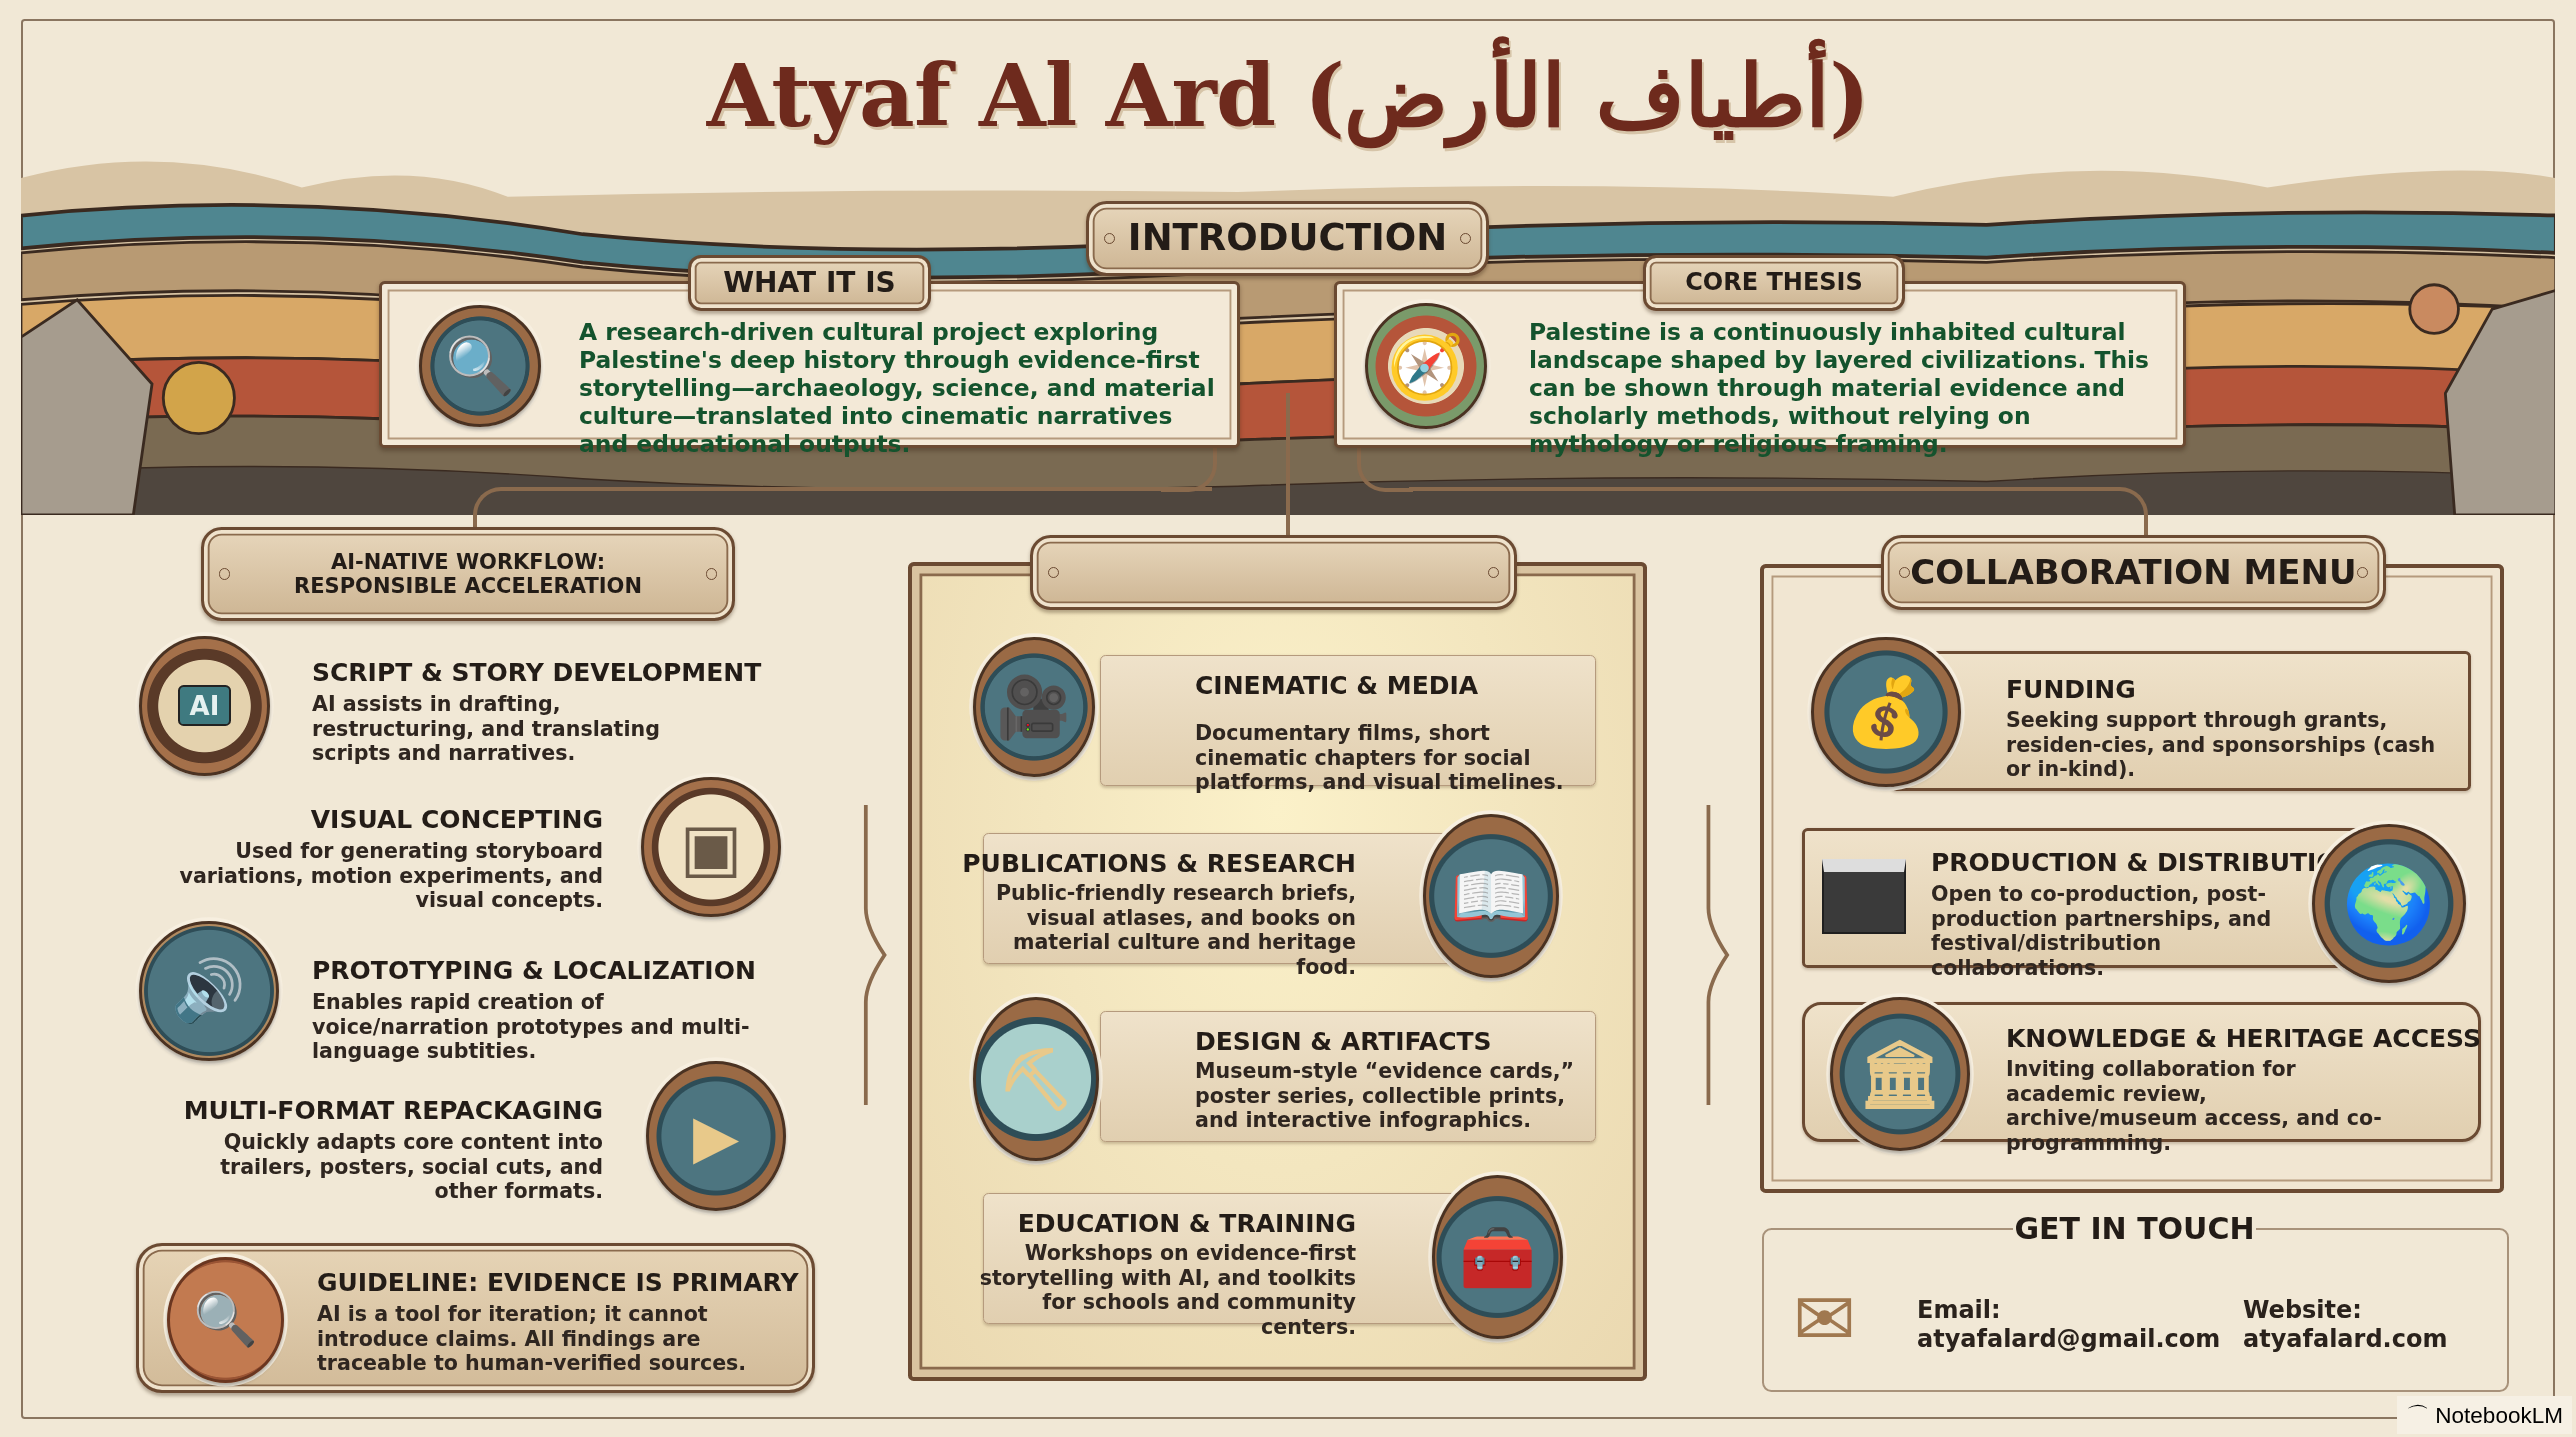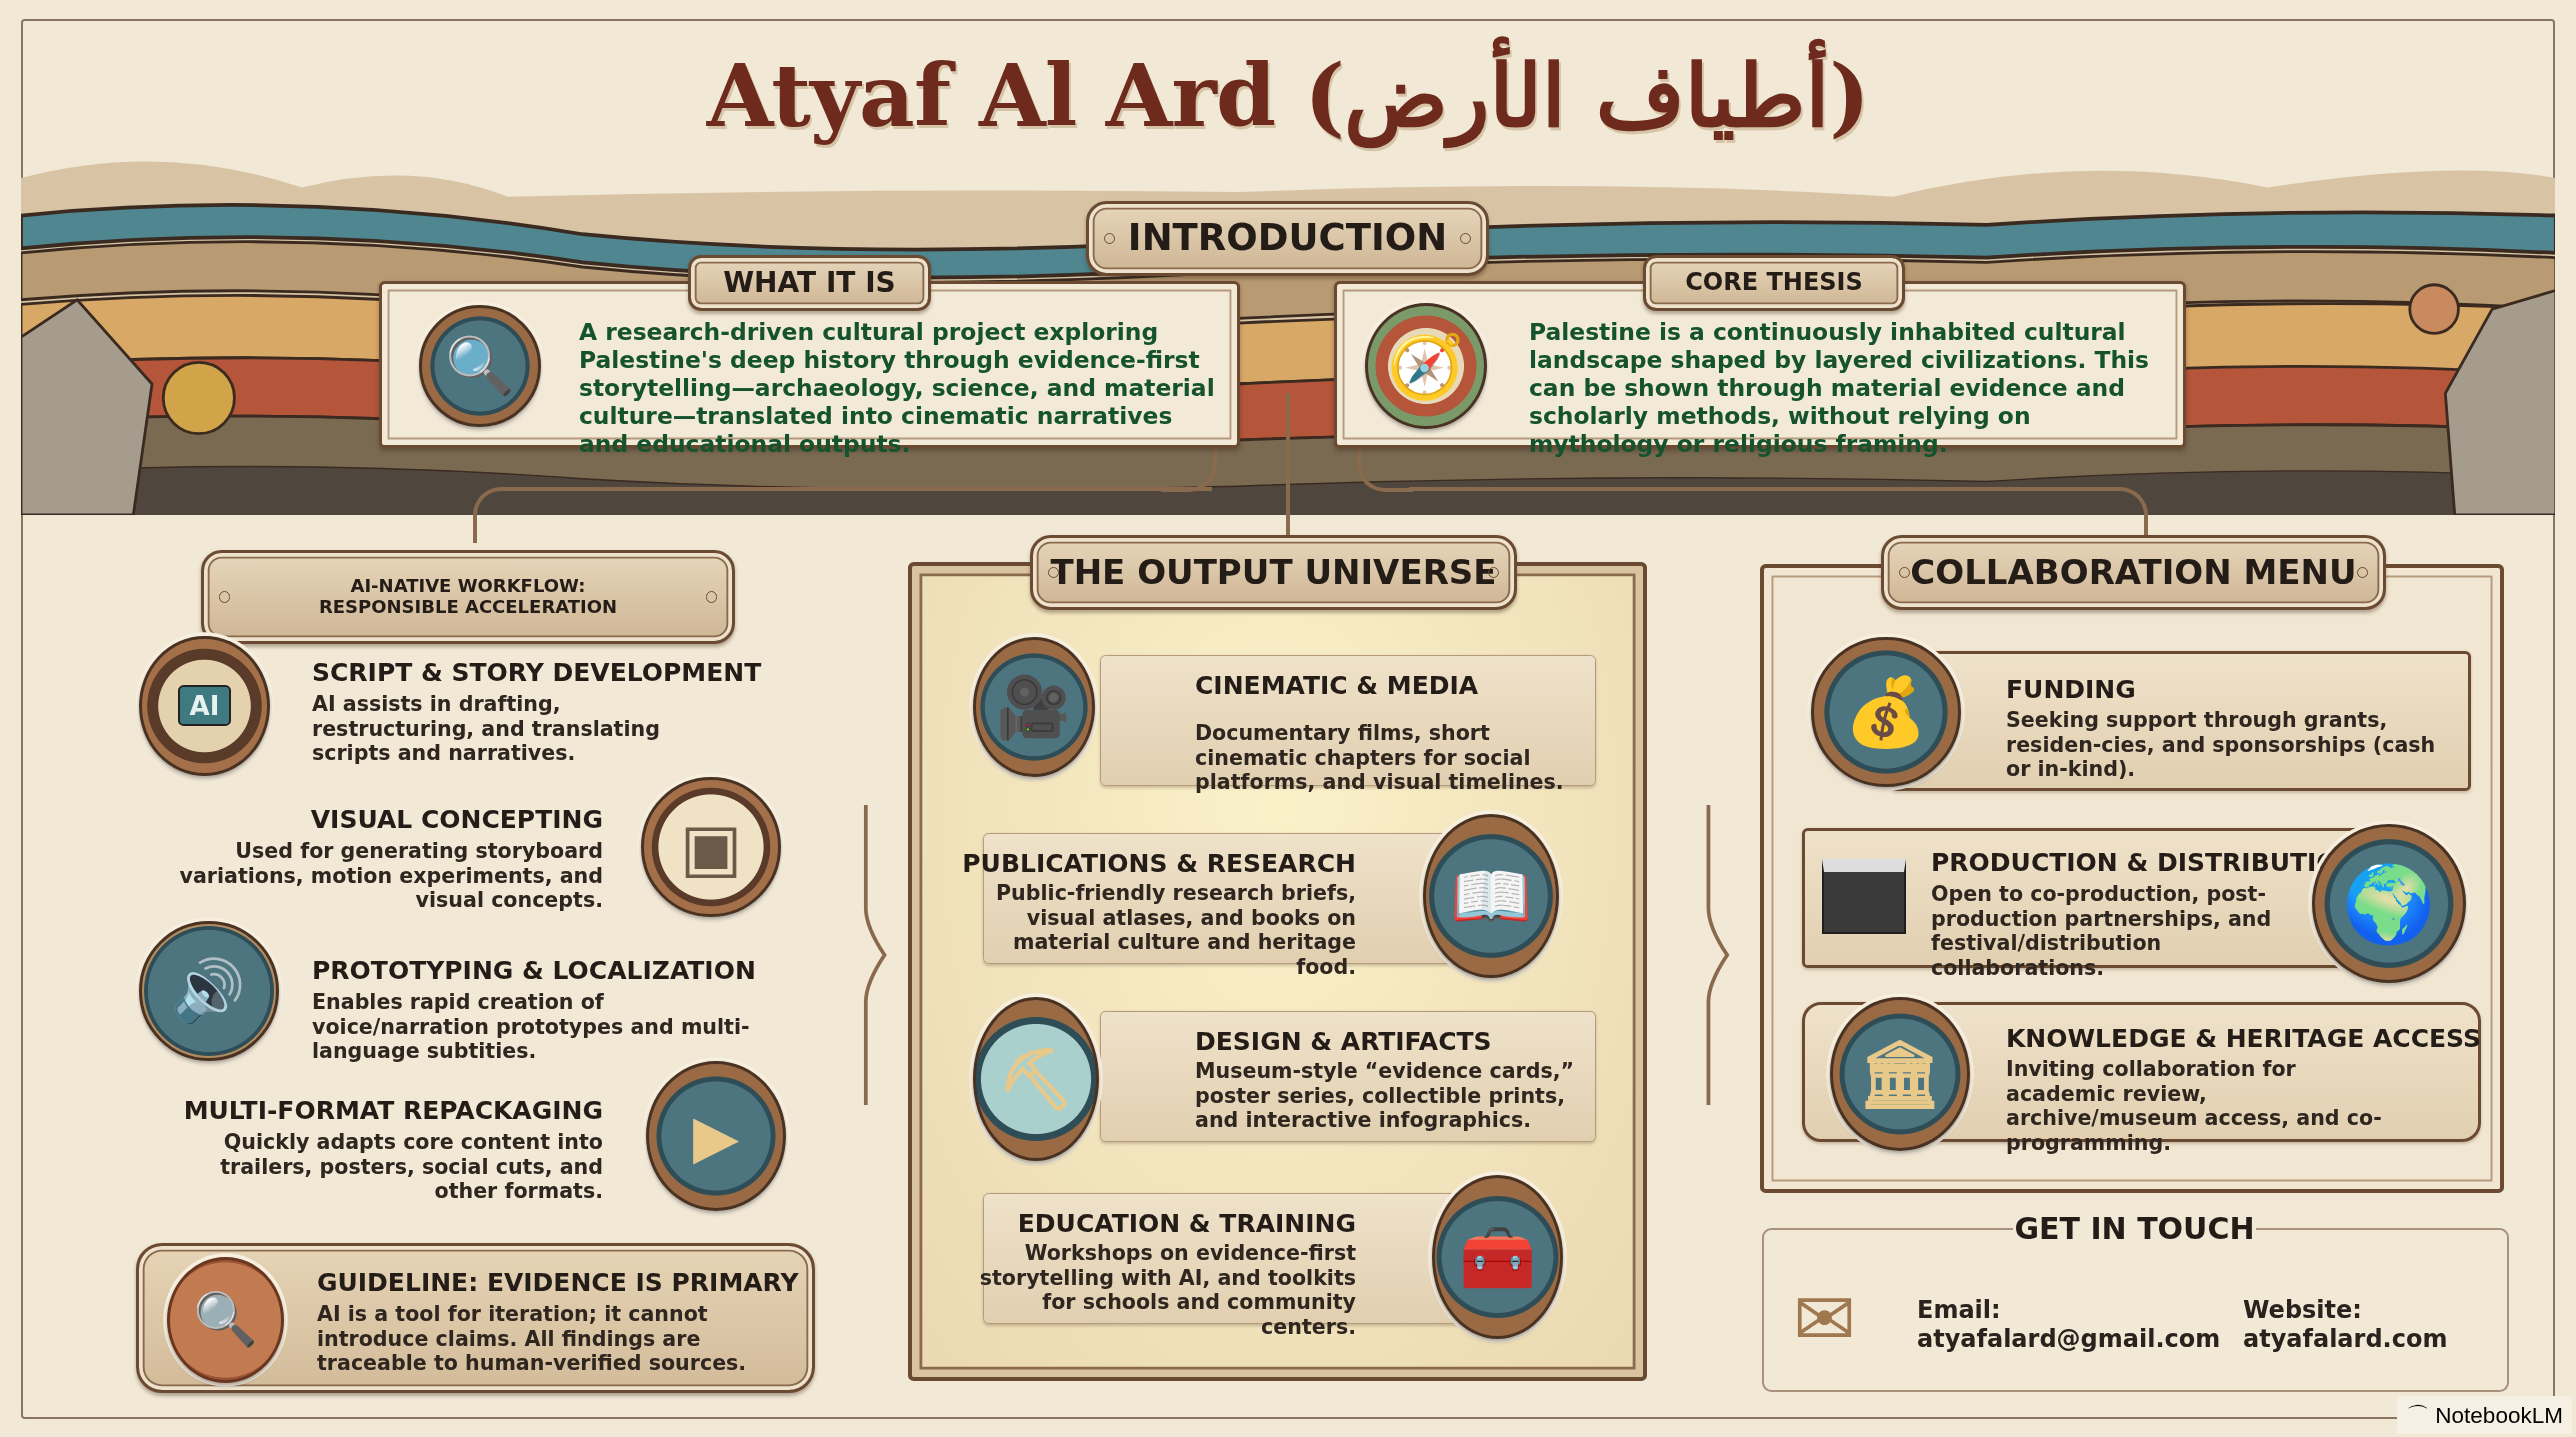--- a/index.html
+++ b/index.html
@@ -119,21 +119,21 @@
 </div>
 
 <div class="card" style="left:1334px;top:281px;width:852px;height:167px;">
   <div class="medallion" style="left:28px;top:19px;width:122px;height:126px;font-size:62px;background:radial-gradient(circle,#e8d9b8 0 45%,#b5553a 46% 60%,#7a9a6a 61% 75%,#5a5046 76% 100%);">🧭</div>
   <p style="position:absolute;left:192px;top:34px;width:646px;">Palestine is a continuously inhabited cultural landscape shaped by layered civilizations. This can be shown through material evidence and scholarly methods, without relying on mythology or religious framing.</p>
 </div>
 <div class="banner" style="left:1643px;top:255px;width:262px;height:56px;font-size:24px;border-radius:13px;">
   <span>CORE THESIS</span>
 </div>
 
-<div class="banner" style="left:201px;top:527px;width:534px;height:94px;font-size:18px;flex-direction:column;margin-top:23px;">
+<div class="banner" style="left:201px;top:527px;width:534px;height:94px;font-size:21px;flex-direction:column;">
   <span class="dot l"></span>
   <span>AI-NATIVE WORKFLOW:</span>
   <span>RESPONSIBLE ACCELERATION</span>
   <span class="dot r"></span>
 </div>
 
 <div class="left-item" style="left:139px;top:632px;width:599px;height:150px;">
   <div class="medallion" style="left:0;top:3.7px;width:131px;height:140px;font-size:26px;background:radial-gradient(circle,#e4d2ae 0 50%,#5a3a28 51% 62%,#a4704a 63% 100%);">
     <span style="background:#3f7a80;color:#e6f1f0;padding:3.7px 9.4px;border-radius:5.6px;border:2.8px solid #222;">AI</span>
   </div>
@@ -168,21 +168,20 @@
 <svg style="position:absolute;left:847px;top:805px;" width="47" height="300" viewBox="0 0 50 320">
     <path d="M20 0 L20 110 Q20 130 40 160 Q20 190 20 210 L20 320" fill="none" stroke="#8a6a4d" stroke-width="4"></path>
   </svg>
 <svg style="position:absolute;left:1699px;top:805px;" width="47" height="300" viewBox="0 0 50 320">
     <path d="M10 0 L10 110 Q10 130 30 160 Q10 190 10 210 L10 320" fill="none" stroke="#8a6a4d" stroke-width="4"></path>
   </svg>
 
 <div class="col-frame center-frame" style="left:908px;top:562px;width:739px;height:819px;"></div>
 <div class="banner" style="left:1030px;top:535px;width:487px;height:75px;font-size:34px;">
   <span class="dot l"></span>
-  <span>THE OUTPUT UNIVERSE</span>
   <span class="dot r"></span>
 </div>
 
 <div class="plaque" style="left:1100px;top:655px;width:496px;height:131px;padding-left:84px;">
   <div class="item-title" style="position:absolute;left:94px;top:15px;">CINEMATIC &amp; MEDIA</div>
   <div class="item-body" style="position:absolute;left:94px;top:65px;width:384px;">Documentary films, short cinematic chapters for social platforms, and visual timelines.</div>
 </div>
 <div class="medallion" style="left:973px;top:637px;width:122px;height:140px;font-size:60px;">🎥</div>
 
 <div class="plaque" style="left:983px;top:833px;width:491px;height:131px;">

